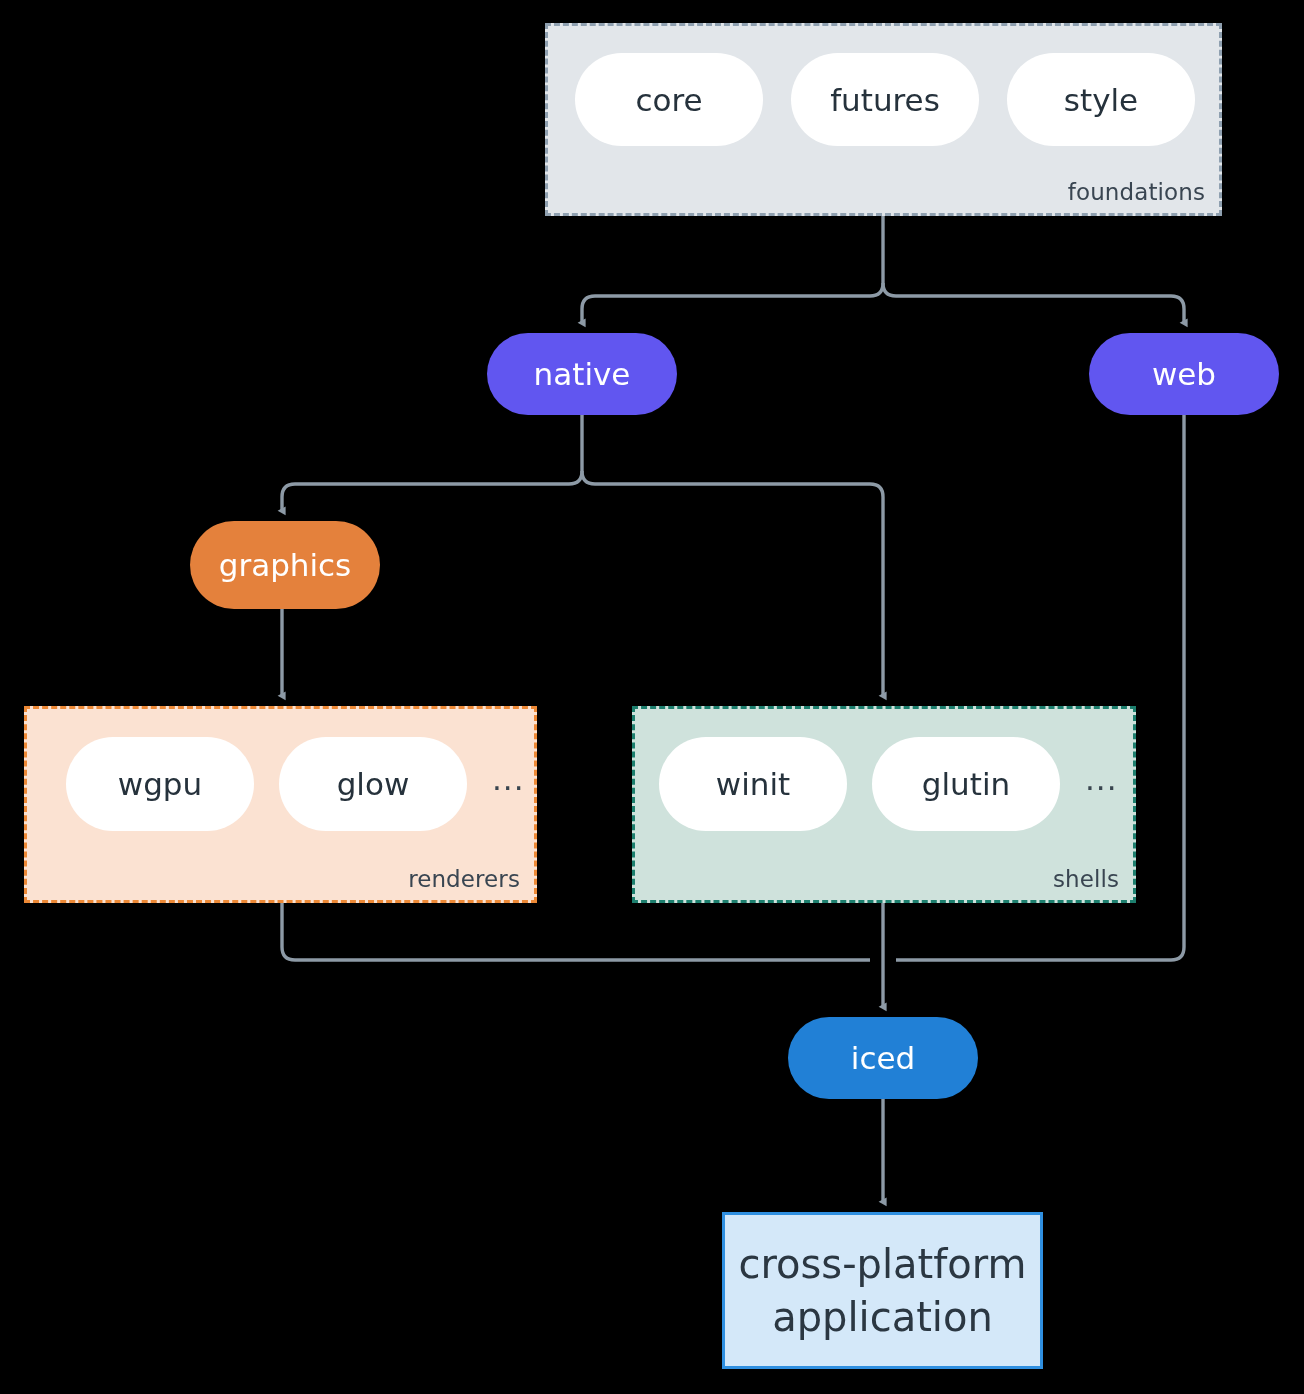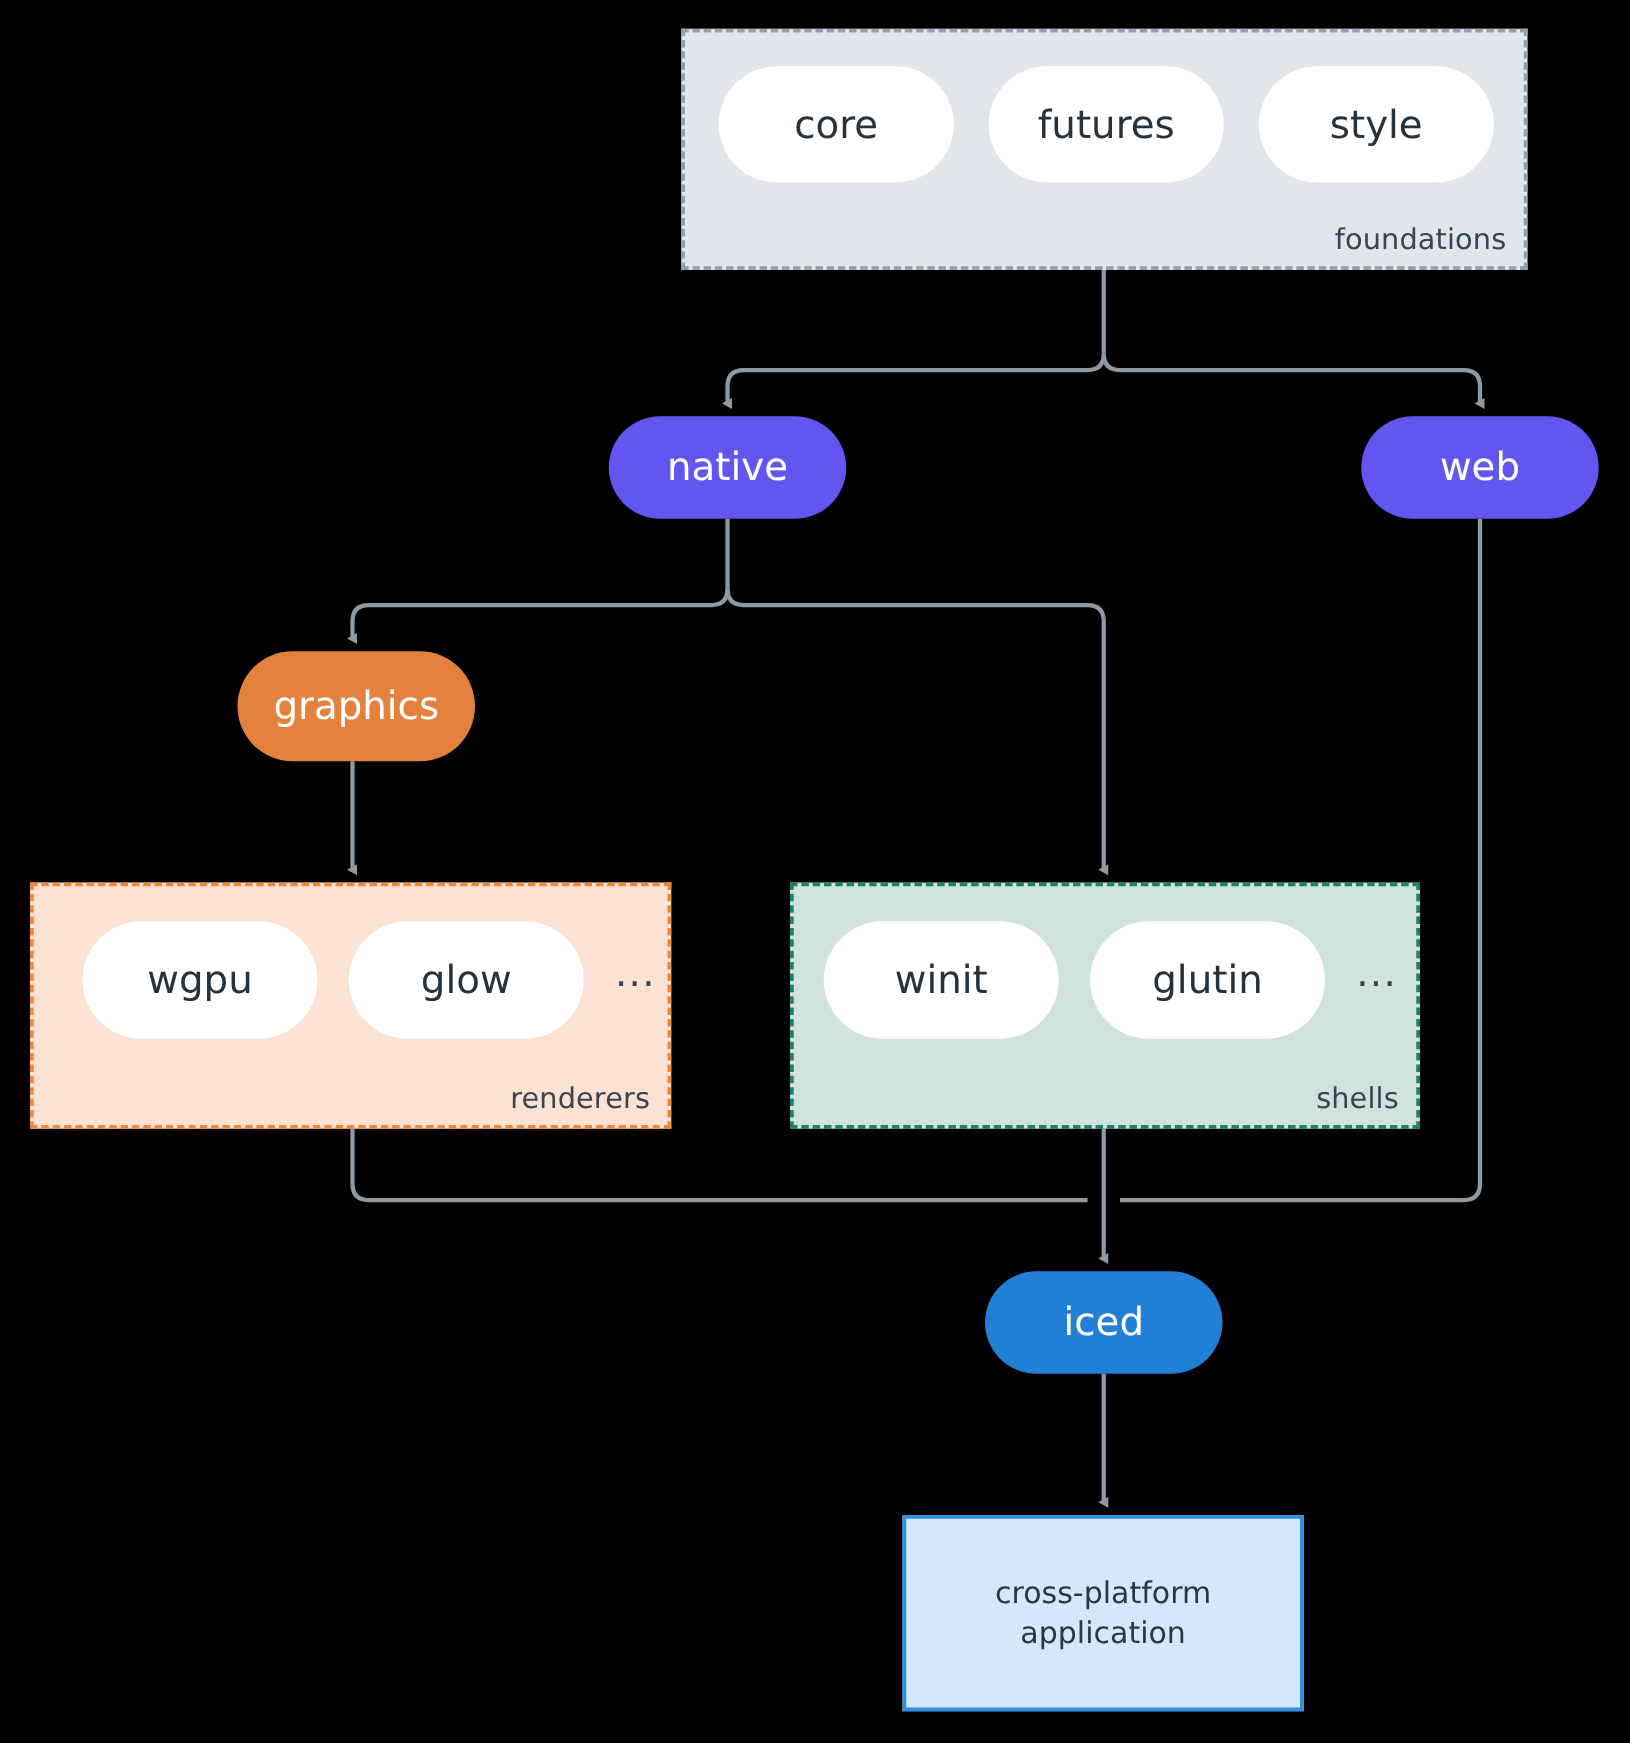--- a/index.html
+++ b/index.html
@@ -79,21 +79,21 @@
     align-items: center;
     justify-content: center;
     border-radius: 100px;
     color: #ffffff;
     font-size: 31px;
   }
   .node.rect {
     border-radius: 0;
     border-width: 3px;
     border-style: solid;
-    font-size: 24px;
+    font-size: 40px;
     line-height: 1.32;
     text-align: center;
     color: #2b3742;
   }
 
   
   #foundations-group {
     left: 545px; top: 23px; width: 677px; height: 193px;
     background: #e2e6ea;
     border-color: #8fa0b0;

